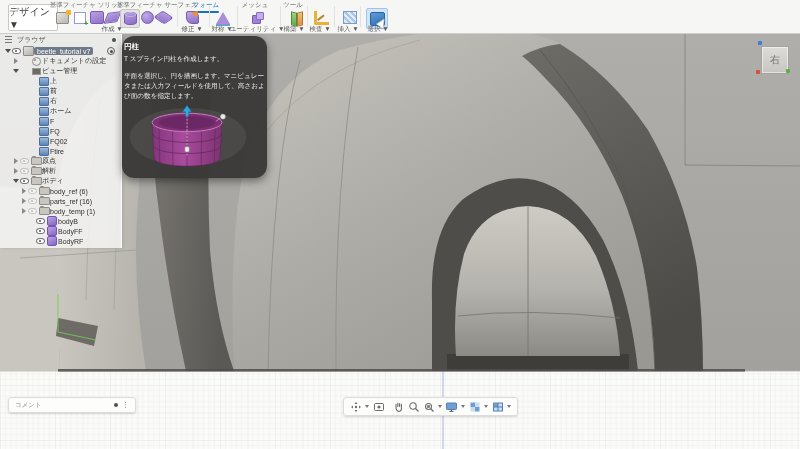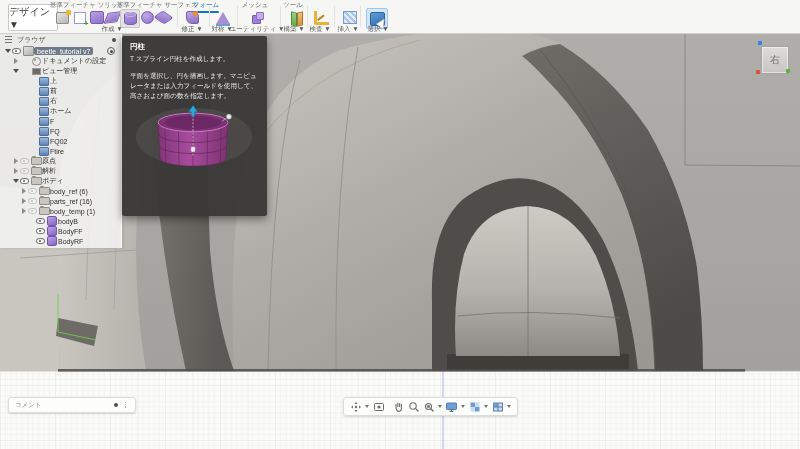--- a/index.html
+++ b/index.html
@@ -75,21 +75,21 @@
   .ic-view{width:8px;height:7px;background:linear-gradient(#9db9dc,#5d83b5);border:1px solid #4e6f9c;border-radius:1px;}
   .ic-folder{width:9px;height:6px;background:#c9c6c0;border:1px solid #908e8a;border-radius:1px;position:relative;}
   .ic-folder:before{content:"";position:absolute;left:0;top:-2px;width:4px;height:1.5px;background:#908e8a;border-radius:1px 1px 0 0;}
   .ic-body{width:8px;height:8px;background:linear-gradient(150deg,#bda5e4,#8466c2);border:1px solid #7356b2;border-radius:2px;}
   .brow .blabel{color:#2f2f2f;}
   .brow .blabel.badge{background:#6e7a88;color:#fff;padding:0.5px 3px;border-radius:2px;}
   .brow .radio{margin-left:auto;margin-right:6px;width:6px;height:6px;border:1px solid #5d5d5d;border-radius:50%;position:relative;flex:none;}
   .brow .radio:after{content:"";position:absolute;left:1.5px;top:1.5px;width:3px;height:3px;background:#4a4a4a;border-radius:50%;}
 
   
-  #tooltip{position:absolute;left:122px;top:36px;width:145px;height:180px;background:rgba(58,57,56,0.97);border-radius:2px;box-shadow:0 3px 8px rgba(0,0,0,.45);z-index:30;color:#ececec;padding:6px 8px;box-sizing:border-box;}
+  #tooltip{position:absolute;left:122px;top:36px;width:145px;height:142px;background:rgba(58,57,56,0.97);border-radius:12px;box-shadow:0 3px 8px rgba(0,0,0,.45);z-index:30;color:#ececec;padding:6px 2px;box-sizing:border-box;}
   #tooltip .tt-title{font-size:7.5px;font-weight:bold;color:#fff;}
   #tooltip .tt-summary{font-size:6.6px;margin-top:3px;}
   #tooltip .tt-desc{font-size:6.6px;margin-top:7px;line-height:1.5;}
   #tooltip .tt-img{margin-top:4px;}
 
   
   .float-bar{position:absolute;background:rgba(253,253,252,0.92);border:1px solid #dcdcda;border-radius:3px;box-shadow:0 1px 2px rgba(0,0,0,.15);display:flex;align-items:center;z-index:26;}
   #comment-bar{left:8px;top:397px;width:128px;height:16px;padding:0 6px;box-sizing:border-box;}
   #comment-bar .clabel{font-size:6.5px;color:#8a8a8a;}
   #comment-bar .cdot{margin-left:auto;width:4px;height:4px;border-radius:50%;background:#4e4e4e;}

